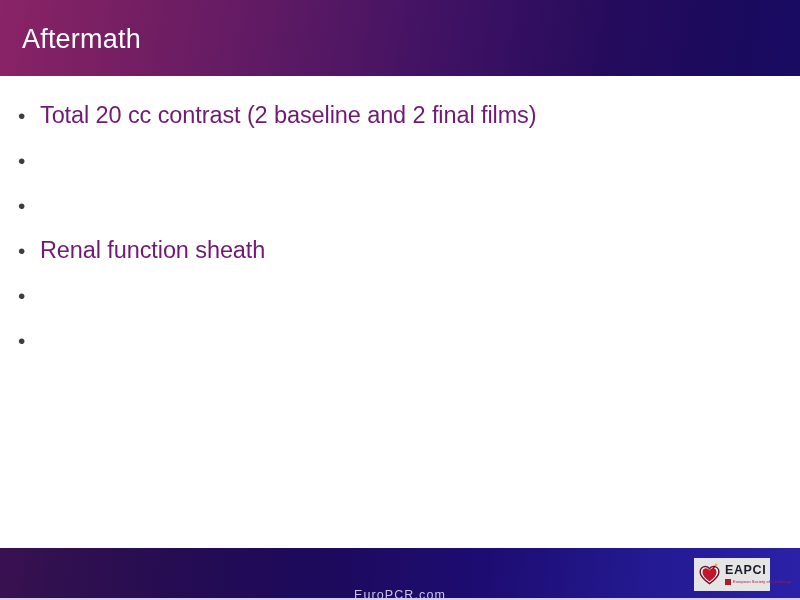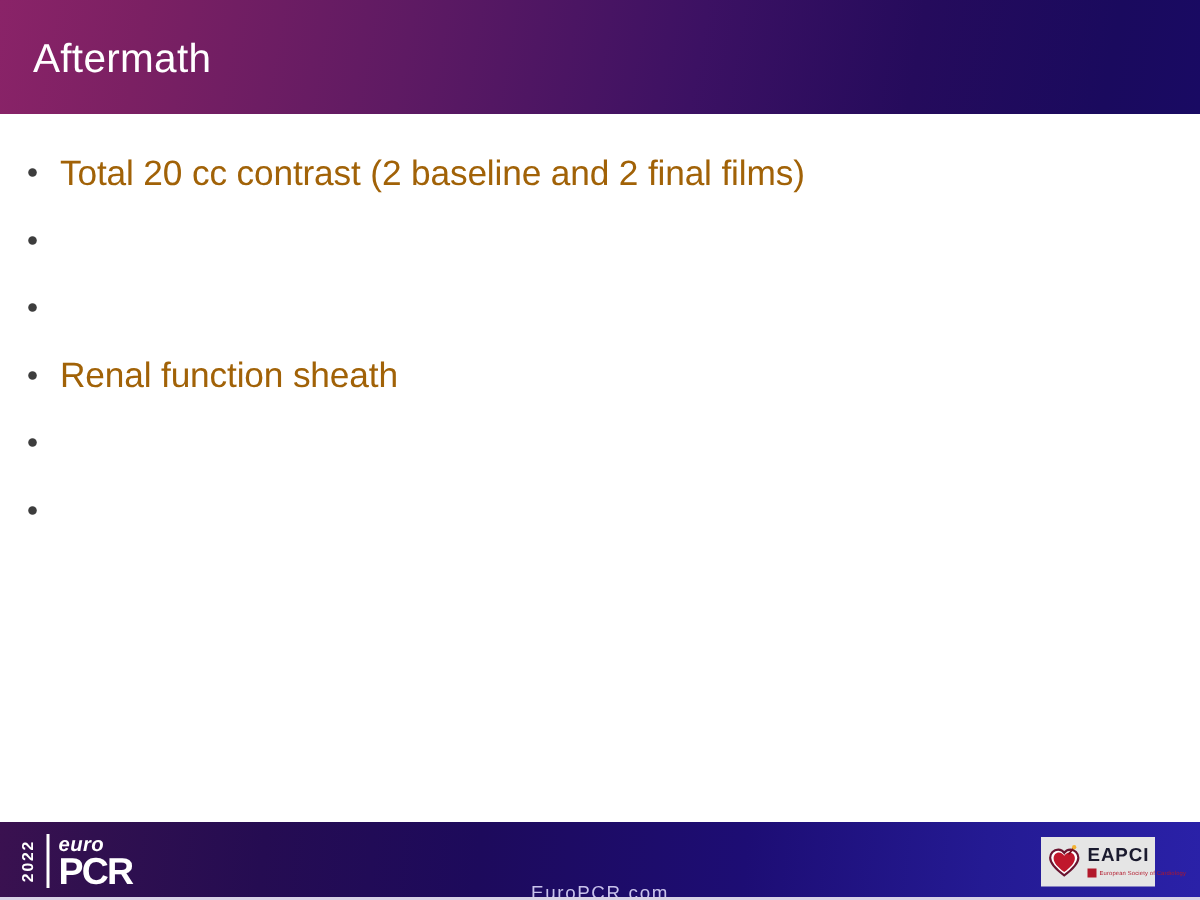--- a/index.html
+++ b/index.html
@@ -72,21 +72,21 @@
   }
   .bullet-marker {
     width: 22px;
     flex: 0 0 22px;
     color: #3d3d3d;
     font-size: 21px;
     line-height: 45px;
     text-align: left;
   }
   .bullet-text {
-    color: #a16207;
+    color: #701a75;
     font-size: 23.5px;
     line-height: 45px;
     white-space: nowrap;
     letter-spacing: -0.1px;
   }
 
   
   .footer {
     position: absolute;
     left: 0;
@@ -268,28 +268,20 @@
         <span class="bullet-marker">•</span>
       </div>
 
     </div>
   </div>
 
   <div class="footer">
 
     <div class="footer-url">EuroPCR.com</div>
 
-    <div class="pcr-logo">
-      <span class="pcr-year">2022</span>
-      <span class="pcr-divider"></span>
-      <span class="pcr-words">
-        <span class="pcr-euro">euro</span>
-        <span class="pcr-main">PCR</span>
-      </span>
-    </div>
 
   </div>
 
   <div class="eapci-badge">
     <span class="eapci-heart">
       <svg viewBox="0 0 24 24" width="23" height="23" aria-hidden="true">
         <path d="M12 21.5 C5.5 16.8 2.2 13.2 2.2 9.3 C2.2 6.0 4.7 3.6 7.8 3.6 C9.8 3.6 11.2 4.6 12 5.9 C12.8 4.6 14.2 3.6 16.2 3.6 C19.3 3.6 21.8 6.0 21.8 9.3 C21.8 13.2 18.5 16.8 12 21.5 Z" fill="#ffffff" stroke="#6b1430" stroke-width="1.5"></path>
         <path d="M12 19.2 C7.2 15.6 4.6 12.8 4.6 9.6 C4.6 7.2 6.3 5.6 8.3 5.6 C9.9 5.6 11.2 6.5 12 7.9 C12.8 6.5 14.1 5.6 15.7 5.6 C17.7 5.6 19.4 7.2 19.4 9.6 C19.4 12.8 16.8 15.6 12 19.2 Z" fill="#c0172c"></path>
         <path d="M15.4 6.4 L18.6 2.2" stroke="#7a1020" stroke-width="1.3" stroke-linecap="round" fill="none"></path>
         <circle cx="18.9" cy="1.9" r="1.5" fill="#f2b233"></circle>

